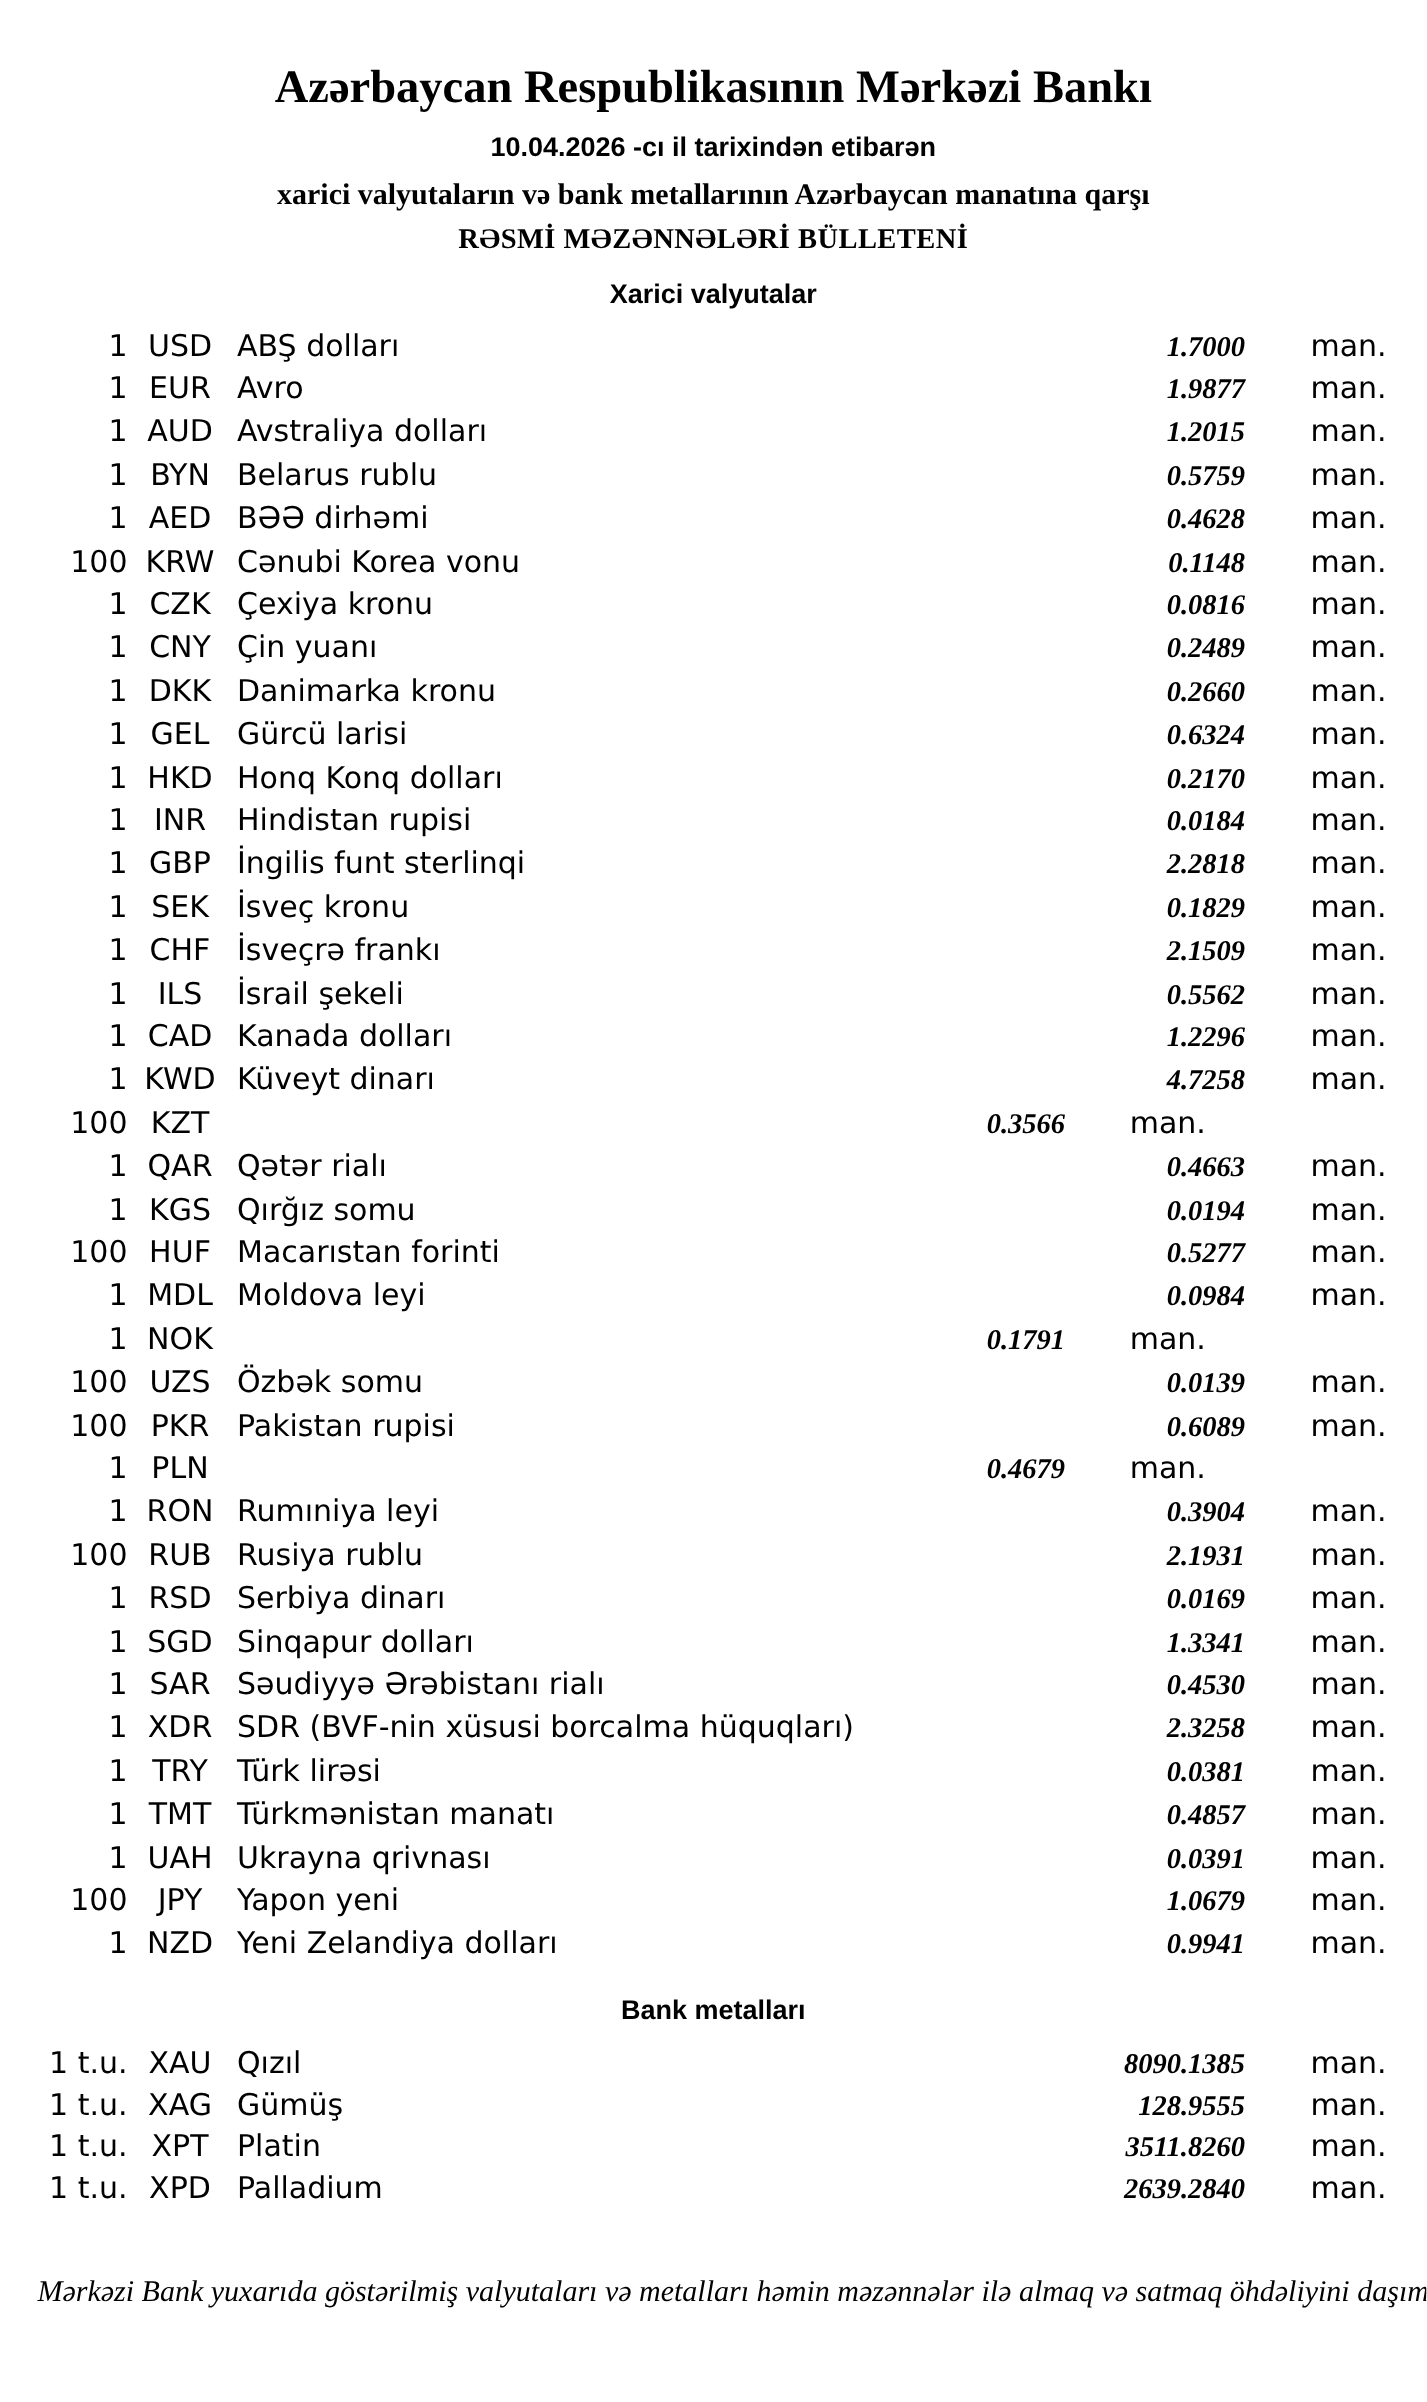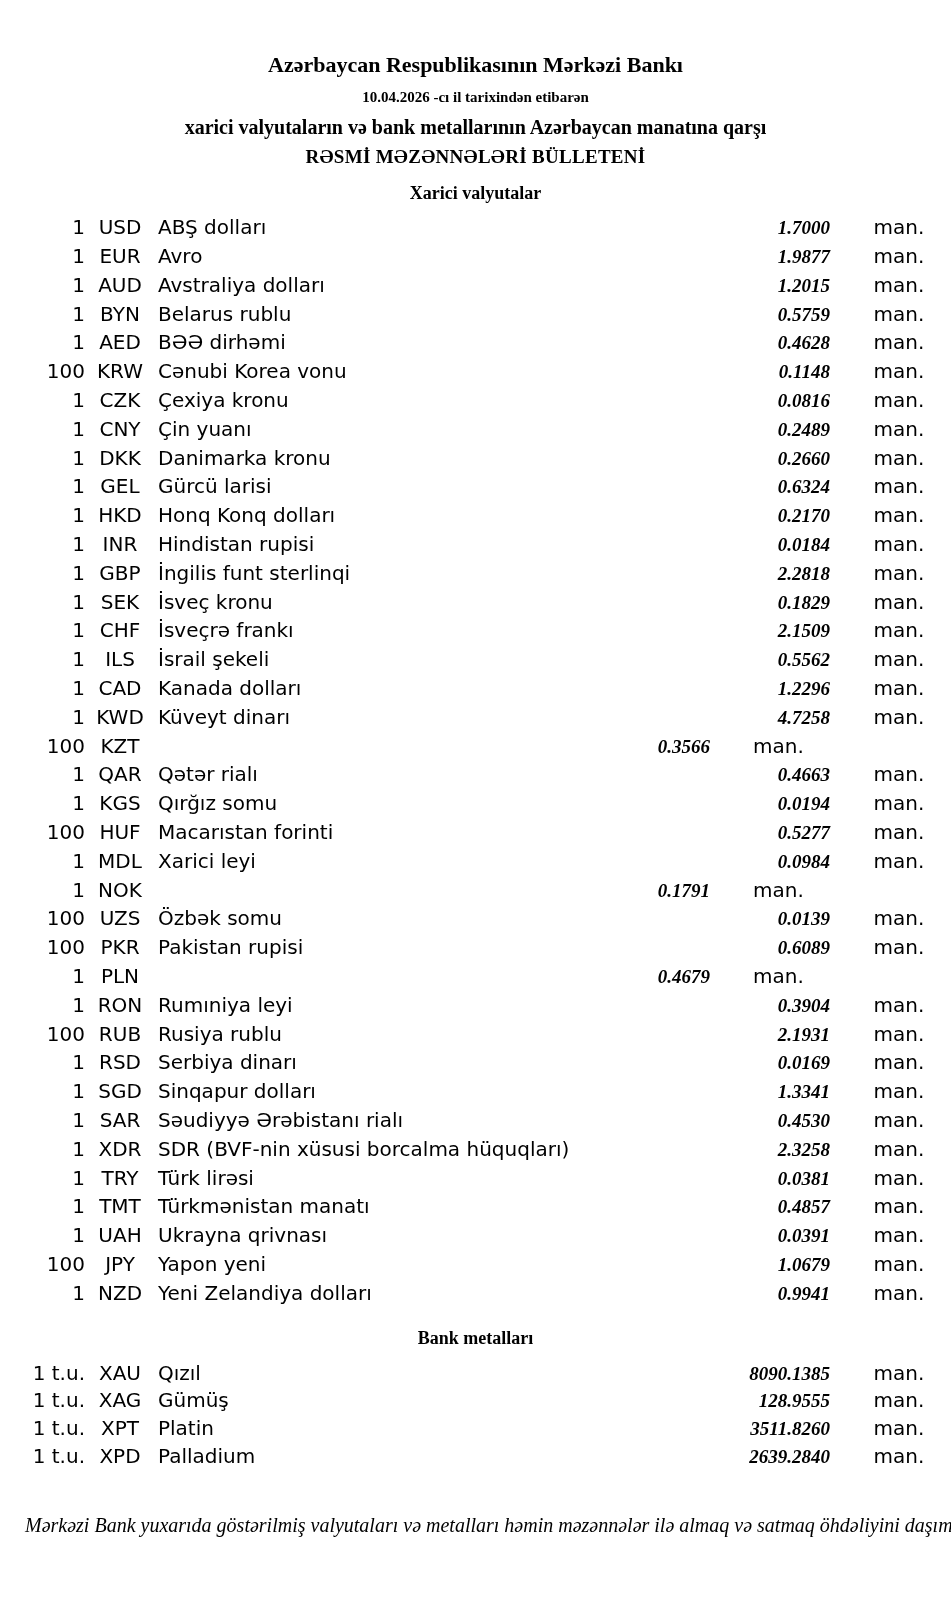--- a/index.html
+++ b/index.html
@@ -13,45 +13,45 @@
     position: relative;
     width: 951px;
     height: 1601px;
     background: #ffffff;
     overflow: hidden;
   }
   .header { text-align: center; }
   .title {
     font-family: "Liberation Serif", serif;
     font-weight: bold;
-    font-size: 22px;
-    padding-top: 52px;
+    font-size: 31px;
+    padding-top: 40px;
     line-height: 1.15;
   }
   .date-line {
-    font-family: Liberation Serif, serif;
-    font-weight: bold;
-    font-size: 15px;
+    font-family: Liberation Sans, sans-serif;
+    font-weight: bold;
+    font-size: 18px;
     margin-top: 12px;
   }
   .subtitle {
     font-family: "Liberation Serif", serif;
     font-weight: bold;
     font-size: 20px;
     margin-top: 10px;
   }
   .bulletin-title {
     font-family: "Liberation Serif", serif;
     font-weight: bold;
     font-size: 19px;
     margin-top: 7px;
     letter-spacing: 0.3px;
   }
   .section-heading {
-    font-family: Liberation Serif, serif;
+    font-family: Liberation Sans, sans-serif;
     font-weight: bold;
     font-size: 18px;
     text-align: center;
   }
   .heading-currencies { margin-top: 15px; margin-bottom: 9px; }
   .heading-metals { margin-top: 20px; margin-bottom: 11px; }
   .rows {}
   .row {
     display: grid;
     grid-template-columns: 85px 70px 1fr 120px 121px;
@@ -283,21 +283,21 @@
     <span class="qty">100</span>
     <span class="code">HUF</span>
     <span class="name">Macarıstan forinti</span>
     <span class="rate">0.5277</span>
     <span class="unit">man.</span>
   </div>
 
   <div class="row">
     <span class="qty">1</span>
     <span class="code">MDL</span>
-    <span class="name">Xarici leyi</span>
+    <span class="name">Moldova leyi</span>
     <span class="rate">0.0984</span>
     <span class="unit">man.</span>
   </div>
 
   <div class="row">
     <span class="qty">1</span>
     <span class="code">NOK</span>
     <span class="rate">0.1791</span>
     <span class="unit">man.</span>
   </div>

